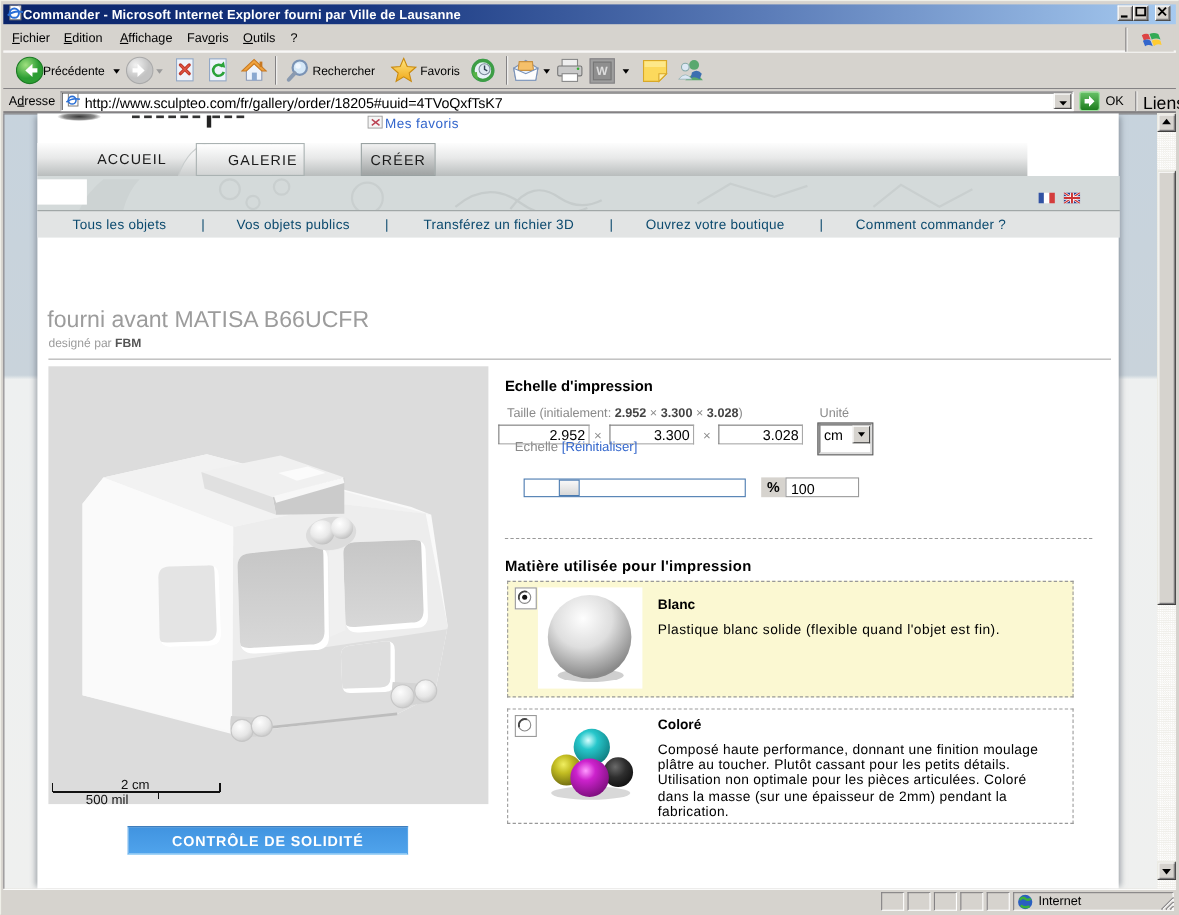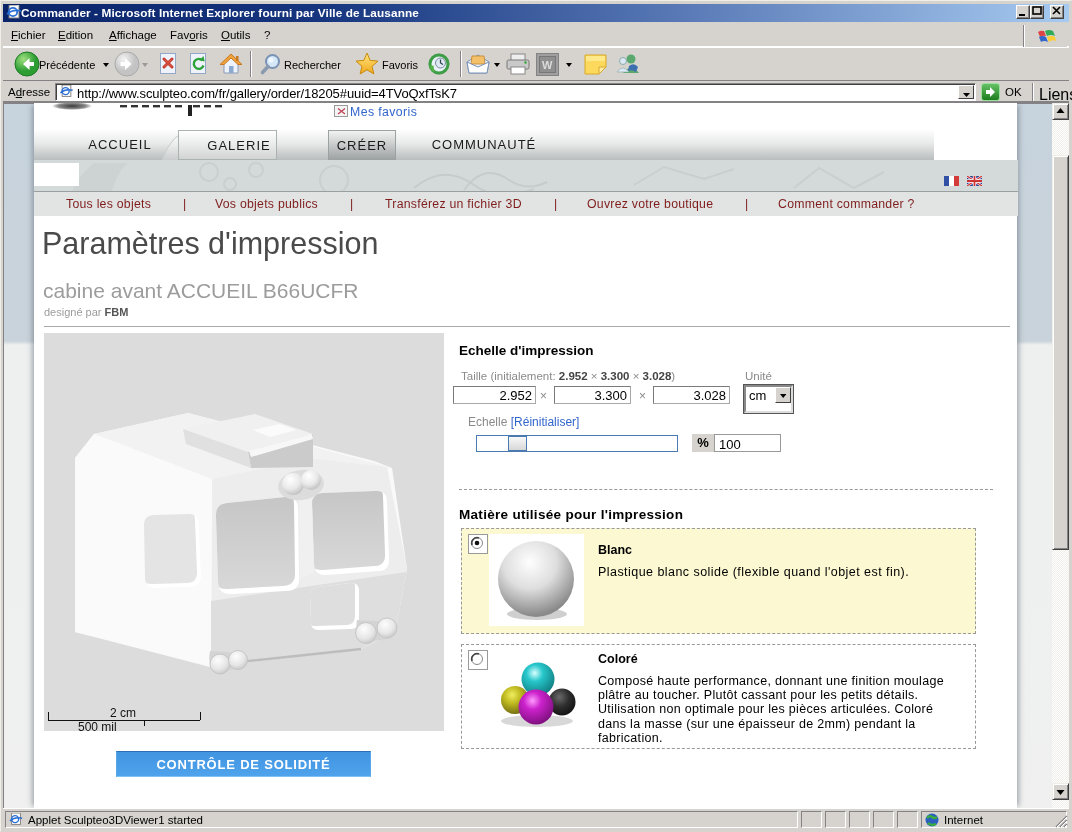--- a/index.html
+++ b/index.html
@@ -39,21 +39,21 @@
 #sthumb{position:absolute;left:0;top:52px;width:17px;height:395px;background:#d6d3ce;border:1px solid;border-color:#efefe8 #404040 #404040 #efefe8;box-shadow:inset 1px 1px 0 #fff,inset -1px -1px 0 #848284}
 
 #statusbar{position:absolute;left:3px;bottom:3px;right:3px;height:21px;background:#d6d3ce;border-top:1px solid #fff}
 .spane{position:absolute;top:2px;height:17px;border:1px solid;border-color:#848284 #fff #fff #848284}
 
 .pg{position:absolute;font-size:12px;color:#000}
 #tabstrip{position:absolute;left:34px;top:27px;width:900px;height:30px;background:linear-gradient(180deg,#fdfdfd,#e8e9e9 45%,#b9bdbd)}
 .tab{position:absolute;top:0;height:30px;font-size:13px;letter-spacing:1px;color:#1a1a1a;text-align:center;line-height:30px}
 #band{position:absolute;left:34px;top:57px;width:984px;height:31px;background:#d4dada}
 #subnav{position:absolute;left:34px;top:88px;width:984px;height:25px;background:#e2e4e4;border-top:1px solid #9aa0a0}
-.sn{position:absolute;top:5px;font-size:12.3px;letter-spacing:0.25px;color:#7f1d1d;white-space:nowrap}
+.sn{position:absolute;top:5px;font-size:12.3px;letter-spacing:0.25px;color:#0c4a6e;white-space:nowrap}
 #h1{position:absolute;left:42px;top:123px;font-size:30.5px;color:#4a4a4a;width:600px}
 #h2{position:absolute;left:43px;top:176px;font-size:21px;color:#9c9c9c}
 #byline{position:absolute;left:44px;top:203px;font-size:11px;color:#9c9c9c}
 #hr1{position:absolute;left:44px;top:223px;width:966px;height:1px;background:#aaa}
 #viewer{position:absolute;left:44px;top:230px;width:400px;height:398px;background:#dcdcdc}
 #solidbtn{position:absolute;left:116px;top:648px;width:255px;height:26px;background:linear-gradient(180deg,#4194e0,#4fa3ec);border:1px solid;border-color:#2b6fb4 #5aa7e8 #7cc2f2 #5aa7e8;color:#fff;font-weight:bold;font-size:13px;letter-spacing:0.8px;text-align:center;line-height:25px}
 
 .rp{position:absolute;color:#000}
 .glabel{color:#8a8a8a}
 .inp{position:absolute;height:18px;background:#fff;border:1px solid #a9a9a9;border-top-color:#7a7a7a;border-left-color:#7a7a7a;font-size:13px;text-align:right;padding:1px 3px 0 0}
@@ -247,21 +247,20 @@
         </svg></div>
   <div class="pg" style="left:350px;top:2px;color:#36c;font-size:12.3px;letter-spacing:0.4px">Mes favoris</div>
 
   <div id="tabstrip">
     <div class="tab" style="left:21px;width:130px">ACCUEIL</div>
     <svg class="abs" style="left:128px;top:0" width="85" height="30">
           <path d="M85 0 L30 0 Q10 2 0 30 L85 30 Z" fill="rgba(255,255,255,0.25)" stroke="#c8cccc"></path>
         </svg>
     <div class="tab" style="left:144px;width:99px;background:linear-gradient(180deg,#ffffff,#d2d4d4);border:1px solid #aab2b2;text-indent:23px">GALERIE</div>
     <div class="tab" style="left:294px;width:68px;background:linear-gradient(180deg,#f2f2f2,#9fa3a3);border:1px solid #9aa2a2">CRÉER</div>
-    <div class="tab" style="left:365px;width:170px">COMMUNAUTÉ</div>
   </div>
 
   <div id="band">
     <svg class="abs" style="left:0;top:0" width="984" height="31">
       <path d="M380 28 q30 -25 60 -3 q25 18 60 4" fill="none" stroke="#c6cccc" stroke-width="2"></path>
       <path d="M600 25 l30 -18 40 12 30 -10" fill="none" stroke="#c9cfcf" stroke-width="2"></path>
       <path d="M760 28 l25 -20 35 20 30 -16" fill="none" stroke="#c9cfcf" stroke-width="2"></path>
       <circle cx="300" cy="20" r="14" fill="none" stroke="#c9cfcf" stroke-width="2"></circle>
       <circle cx="175" cy="12" r="9" fill="none" stroke="#c9cfcf" stroke-width="2"></circle>
       <circle cx="196" cy="24" r="6" fill="none" stroke="#c9cfcf" stroke-width="2"></circle>
@@ -288,22 +287,21 @@
     <span class="sn" style="left:32px">Tous les objets</span>
         <span class="sn" style="left:149px">|</span>
     <span class="sn" style="left:181px">Vos objets publics</span>
         <span class="sn" style="left:316px">|</span>
     <span class="sn" style="left:351px">Transférez un fichier 3D</span>
         <span class="sn" style="left:520px">|</span>
     <span class="sn" style="left:553px">Ouvrez votre boutique</span>
         <span class="sn" style="left:711px">|</span>
     <span class="sn" style="left:744px">Comment commander ?</span>
   </div>
-  <div id="h1">Paramètres d'impression</div>
-  <div id="h2">cabine avant ACCUEIL B66UCFR</div>
+  <div id="h2">fourni avant MATISA B66UCFR</div>
   <div id="byline">designé par <b style="color:#555">FBM</b></div>
   <div id="hr1"></div>
 
   <div id="viewer">
     <svg class="abs" style="left:0;top:0" width="400" height="398" id="modelsvg">
       <defs>
         <radialGradient id="buf" cx="40%" cy="32%" r="75%">
               <stop offset="0" stop-color="#fdfdfd"></stop>
               <stop offset="0.6" stop-color="#e6e6e6"></stop>
               <stop offset="1" stop-color="#c3c3c3"></stop>
@@ -391,21 +389,21 @@
   <div class="rp glabel" style="left:540px;top:286px;font-size:12px">×</div>
   <div class="inp" style="left:554px;top:283px;width:77px"><span>3.300</span></div>
   <div class="rp glabel" style="left:639px;top:286px;font-size:12px">×</div>
   <div class="inp" style="left:653px;top:283px;width:77px"><span>3.028</span></div>
   <div class="rp" style="left:744px;top:282px;width:49px;height:28px;background:#fff;border:2px inset #ddd;outline:1px solid #555">
     <span style="position:absolute;left:3px;top:1px;font-size:13px">cm</span>
     <div style="position:absolute;right:0;top:0;width:16px;height:16px;background:#d6d3ce;border:1px solid;border-color:#fff #404040 #404040 #fff"><svg width="14" height="13">
             <path d="M4 5 l3.2 4 3.2 -4z" fill="#000"></path>
           </svg></div>
   </div>
-  <div class="rp glabel" style="left:468px;top:312px;font-size:12px">Echelle <span style="color:#36c">[Réinitialiser]</span></div>
+  <div class="rp glabel" style="left:468px;top:296px;font-size:12px">Echelle <span style="color:#36c">[Réinitialiser]</span></div>
   <div class="rp" style="left:476px;top:332px;width:202px;height:17px;background:#fff;border:1px solid #4a7ab0"></div>
   <div class="rp" style="left:508px;top:333px;width:19px;height:15px;background:linear-gradient(180deg,#f8f8f8,#d8d8d8);border:1px solid #4a7ab0"></div>
   <div class="rp" style="left:692px;top:331px;width:22px;height:18px;background:#d6d3ce;font-size:13px;font-weight:bold;text-align:center;line-height:18px">%</div>
   <div class="rp" style="left:714px;top:331px;width:67px;height:18px;background:#fff;border:1px solid #999">
         <span style="position:absolute;left:4px;top:2px;font-size:13px">100</span>
       </div>
   <div class="rp" style="left:459px;top:386px;width:534px;height:1px;border-top:1px dashed #999"></div>
   <div class="rp" style="left:459px;top:404px;font-size:13.5px;font-weight:bold;letter-spacing:0.3px">Matière utilisée pour l'impression</div>
 
   <div class="matbox" style="top:425px;height:106px;background:#fbf8d2"></div>
@@ -475,28 +473,20 @@
   <div class="sbtn" style="top:0"><svg width="15" height="15">
         <path d="M7.5 4 l4 5 h-8z" fill="#000"></path>
       </svg></div>
   <div id="sthumb"></div>
   <div class="sbtn" style="top:680px"><svg width="15" height="15">
         <path d="M7.5 11 l4 -5 h-8z" fill="#000"></path>
       </svg></div>
 </div>
 
 <div id="statusbar">
-  <div class="spane" style="left:2px;width:793px">
-    <svg class="abs" style="left:3px;top:1px" width="14" height="14" viewBox="0 0 16 16">
-        <rect x="3" y="0" width="10" height="13" fill="#fff" stroke="#777"></rect>
-        <circle cx="7" cy="7" r="4" fill="none" stroke="#2a6fd6" stroke-width="1.6"></circle>
-        <path d="M1 9 q6 -5 14 -3" stroke="#2a6fd6" stroke-width="1.6" fill="none"></path>
-      </svg>
-    <span style="position:absolute;left:22px;top:2px;font-size:11.5px">Applet Sculpteo3DViewer1 started</span>
-  </div>
   <div class="spane" style="left:798px;width:21px"></div>
   <div class="spane" style="left:822px;width:21px"></div>
   <div class="spane" style="left:846px;width:21px"></div>
   <div class="spane" style="left:870px;width:21px"></div>
   <div class="spane" style="left:894px;width:21px"></div>
   <div class="spane" style="left:918px;width:146px">
     <svg class="abs" style="left:3px;top:1px" width="14" height="14">
         <circle cx="7" cy="7" r="6.5" fill="#2a5fc0"></circle>
         <path d="M2 5 q3 -3 5 -1 q3 2 5 0 M3 10 q3 3 8 1" stroke="#3ab03a" stroke-width="2.2" fill="none"></path>
       </svg>

